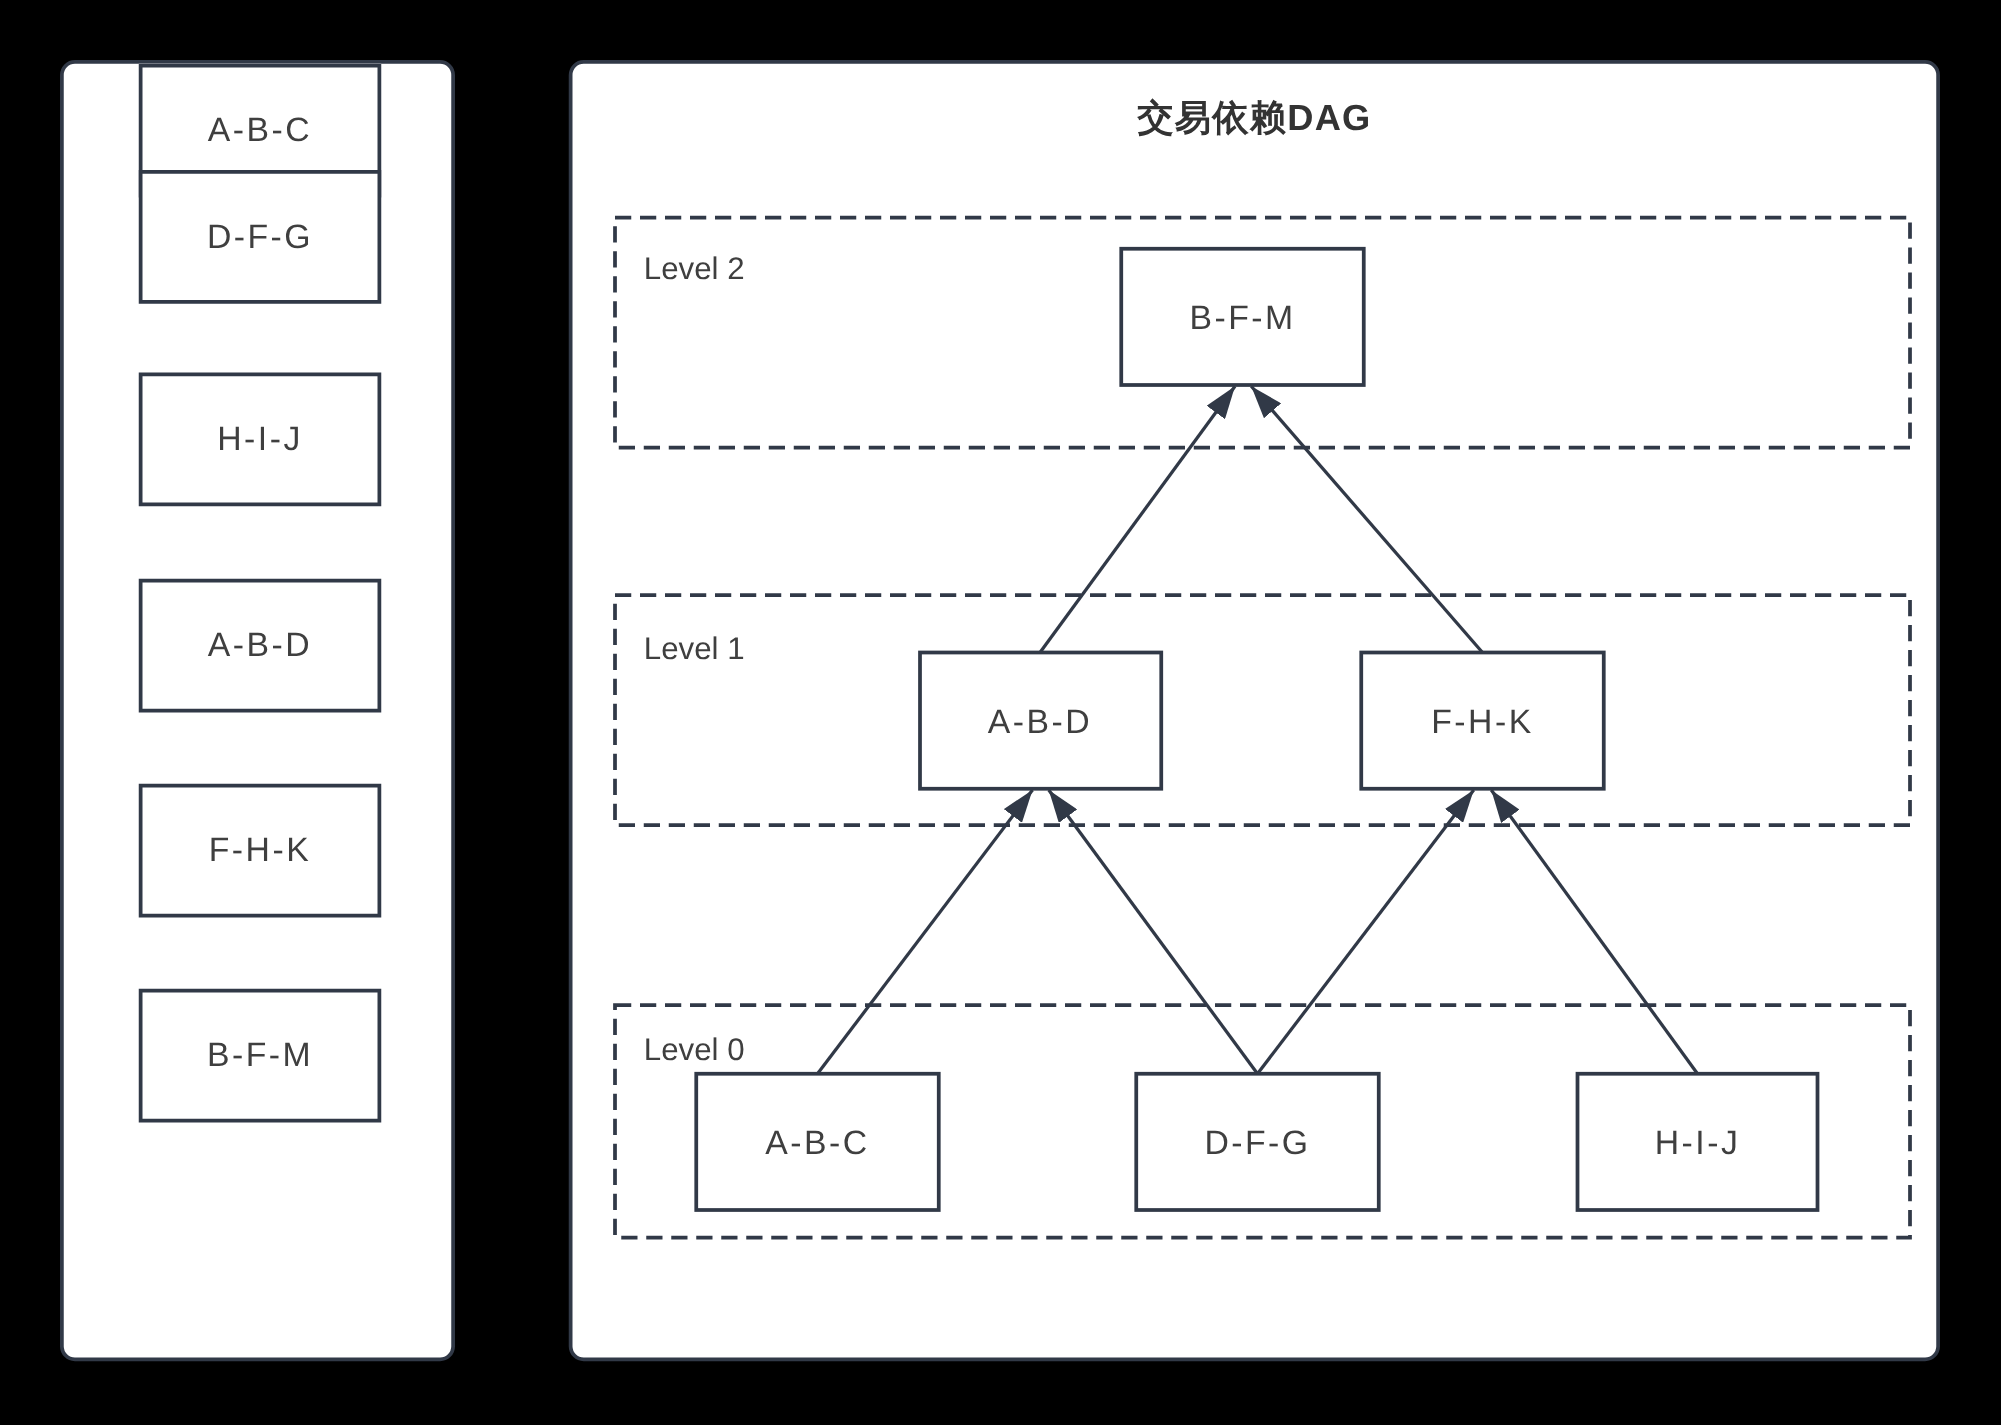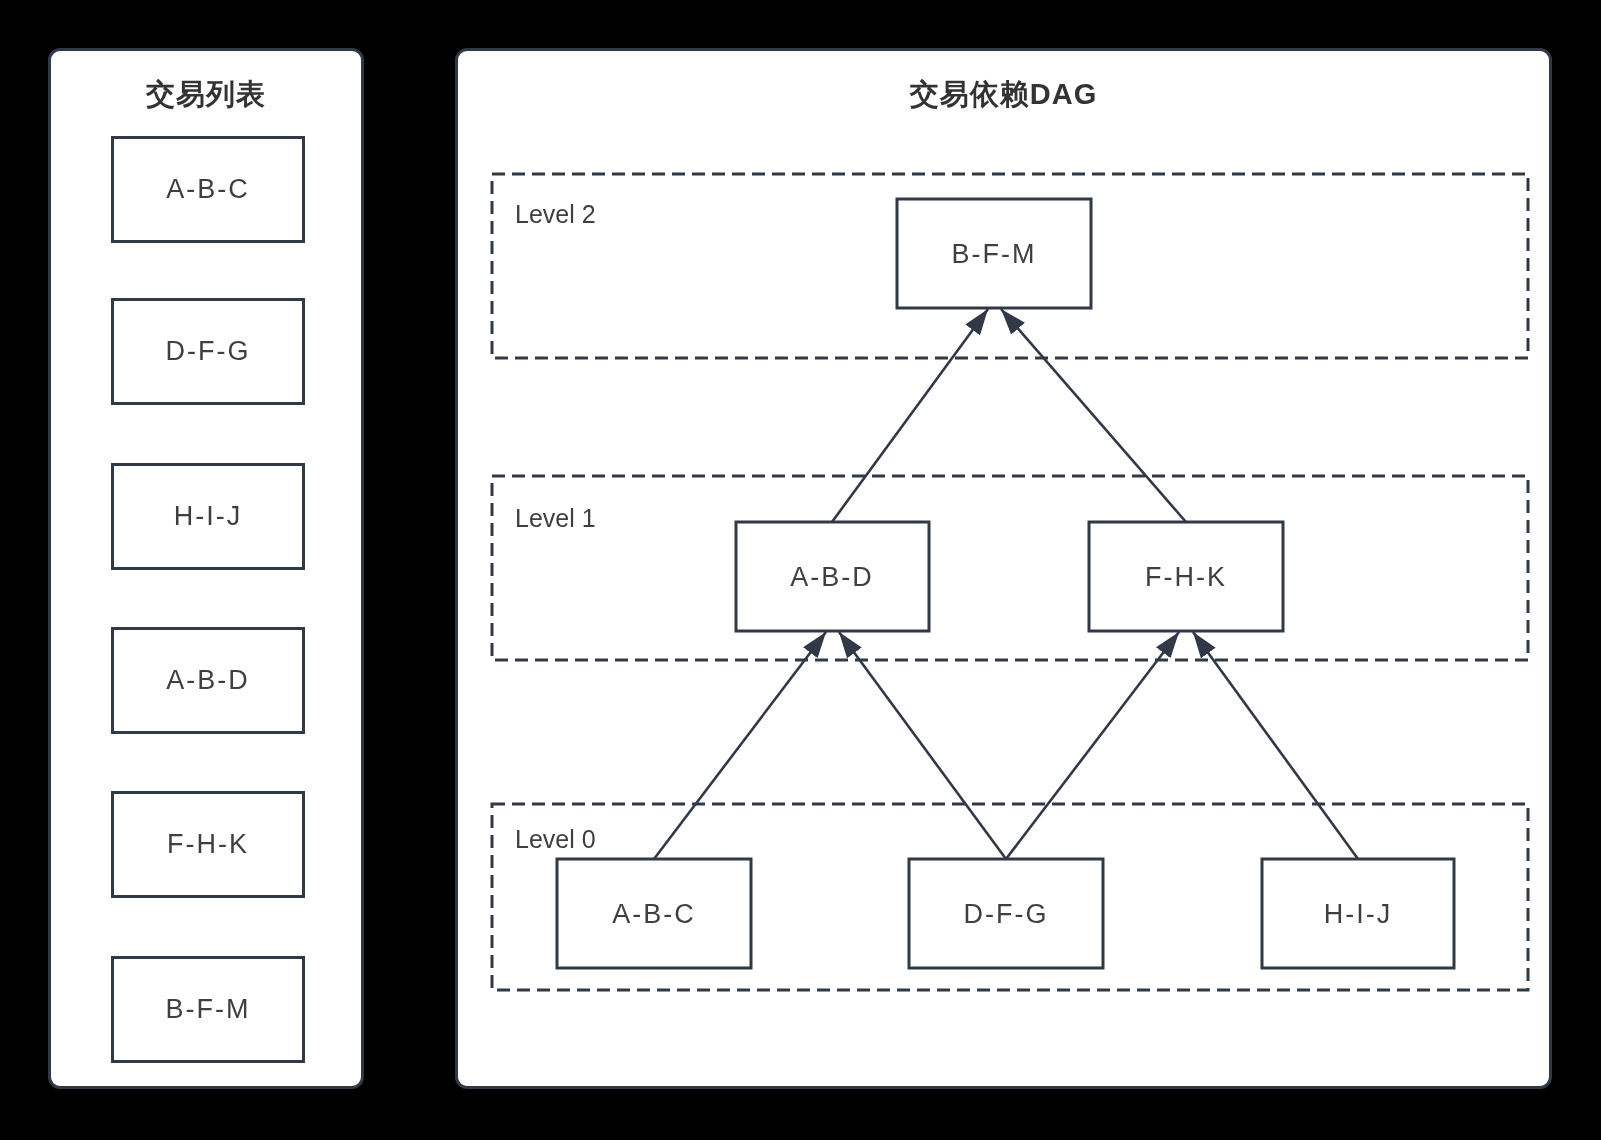--- a/index.html
+++ b/index.html
@@ -78,21 +78,20 @@
     font-size: 27px;
     fill: #3f3f3f;
     letter-spacing: 2px;
     text-anchor: middle;
   }
 </style>
 </head>
 <body>
 
 <div class="panel" id="left-panel">
-  <div class="panel-title">交易列表</div>
   <div class="tx-box">A-B-C</div>
   <div class="tx-box">D-F-G</div>
   <div class="tx-box">H-I-J</div>
   <div class="tx-box">A-B-D</div>
   <div class="tx-box">F-H-K</div>
   <div class="tx-box">B-F-M</div>
 </div>
 
 <div class="panel" id="dag-panel">
   <div class="panel-title">交易依赖DAG</div>

